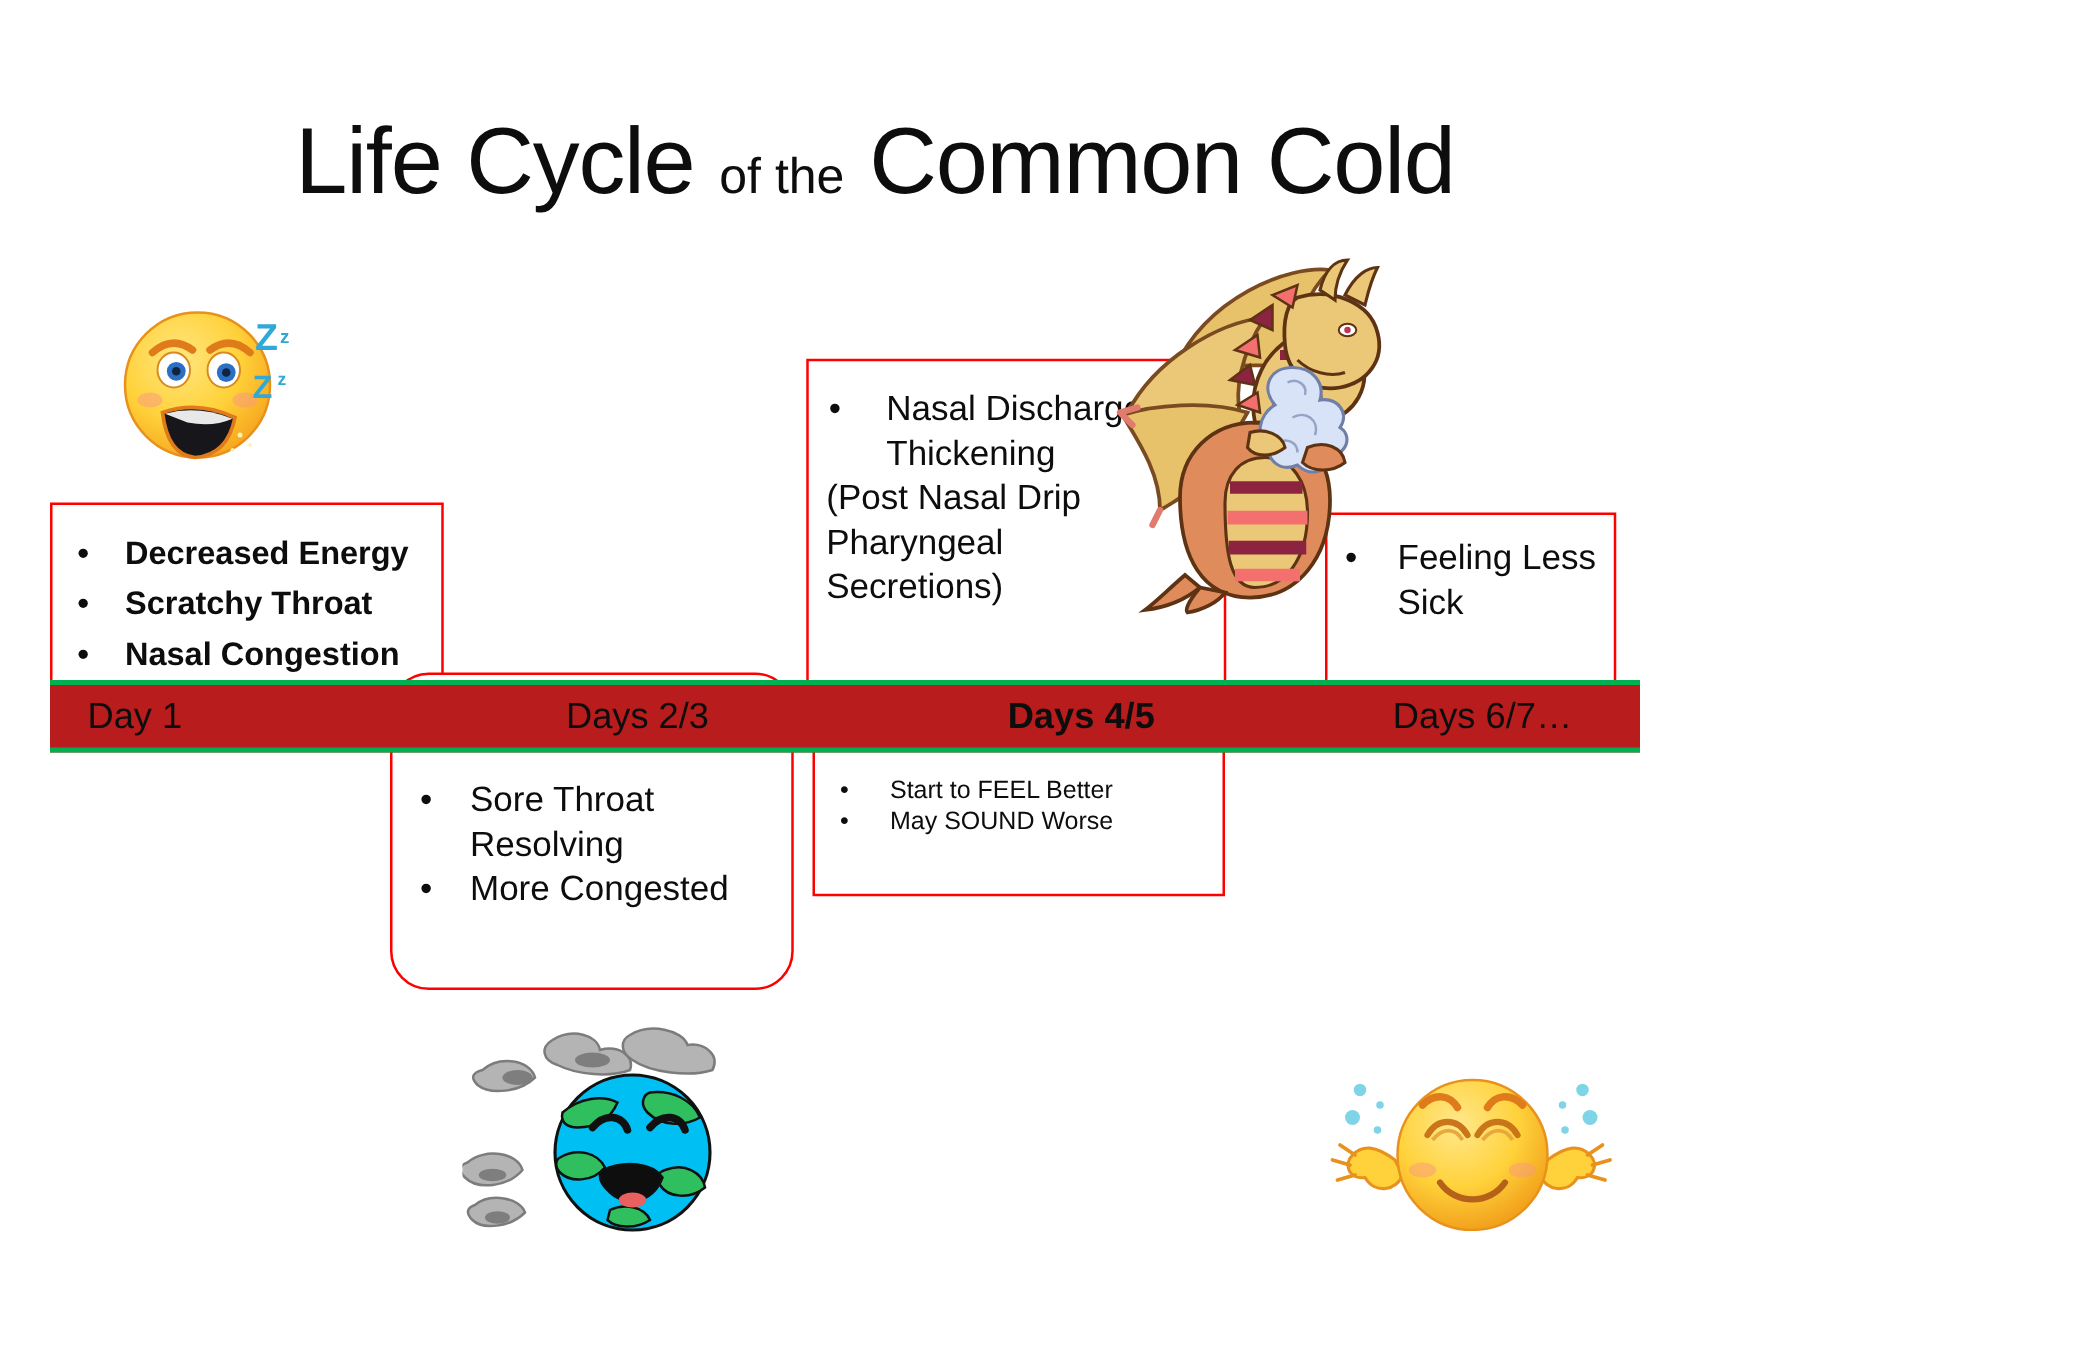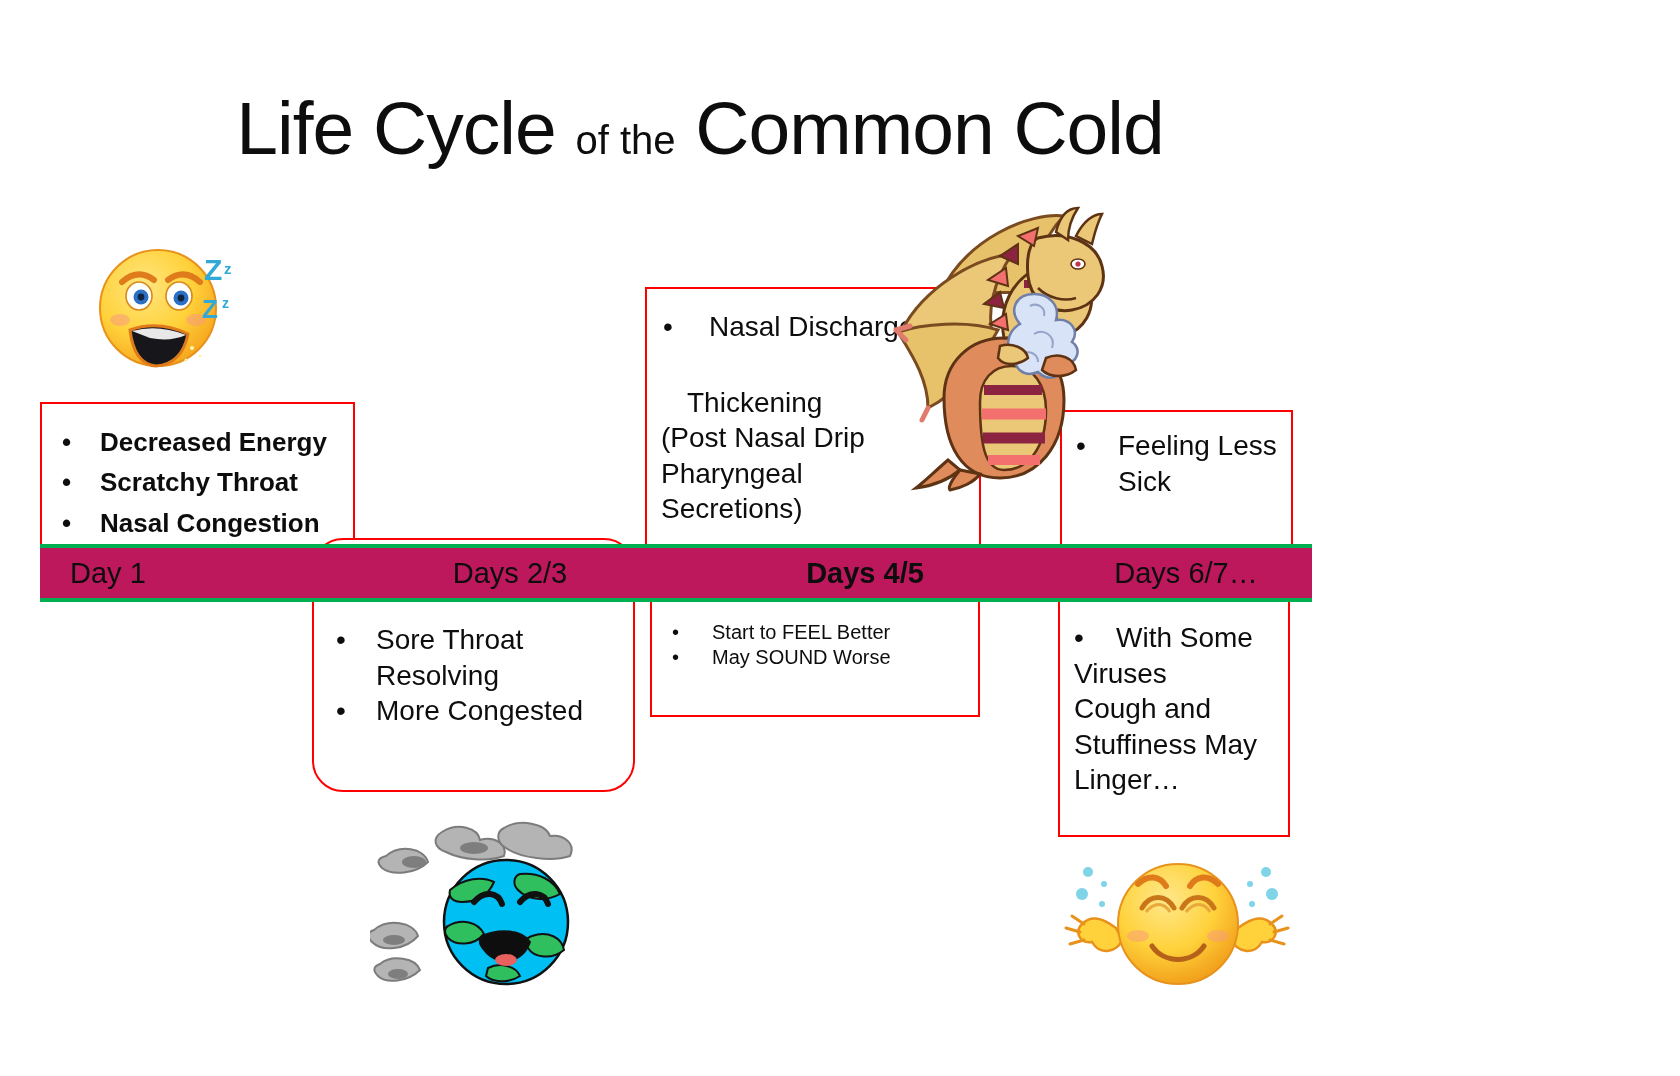--- a/index.html
+++ b/index.html
@@ -42,21 +42,21 @@
     vertical-align: baseline;
   }
 
   
   #timeline {
     position: absolute;
     left: 40px;
     top: 544px;
     width: 1272px;
     height: 58px;
-    background: #be185d;
+    background: #b91c1c;
     border-top: 4px solid #00B050;
     border-bottom: 4px solid #00B050;
     box-sizing: border-box;
     z-index: 4;
   }
   .seg {
     position: absolute;
     top: 0;
     height: 100%;
     display: flex;
@@ -137,21 +137,21 @@
     top: 287px;
     width: 336px;
     height: 270px;
     font-size: 28px;
     padding: 20px 0 0 0;
     z-index: 3;
   }
   #box3 li { padding-left: 62px; }
   #box3 li.bulleted::before { left: 16px; }
   #box3 li.nobullet { padding-left: 14px; }
-  #box3 li.cont { padding-left: 40px; margin-top: 40px; }
+  #box3 li.cont { padding-left: 62px; }
 
   
   #box4 {
     left: 650px;
     top: 596px;
     width: 330px;
     height: 121px;
     font-size: 20px;
     padding: 22px 0 0 0;
     z-index: 3;
@@ -415,23 +415,14 @@
     </ul>
   </div>
 
   <div class="box" id="box5">
     <ul>
       <li class="bulleted">Feeling Less</li>
       <li class="cont">Sick</li>
     </ul>
   </div>
 
-  <div class="box" id="box6">
-    <ul>
-      <li class="bulleted">With Some</li>
-      <li class="nobullet">Viruses</li>
-      <li class="nobullet">Cough and</li>
-      <li class="nobullet">Stuffiness May</li>
-      <li class="nobullet">Linger…</li>
-    </ul>
-  </div>
 
 </div>
 
 </body></html>

